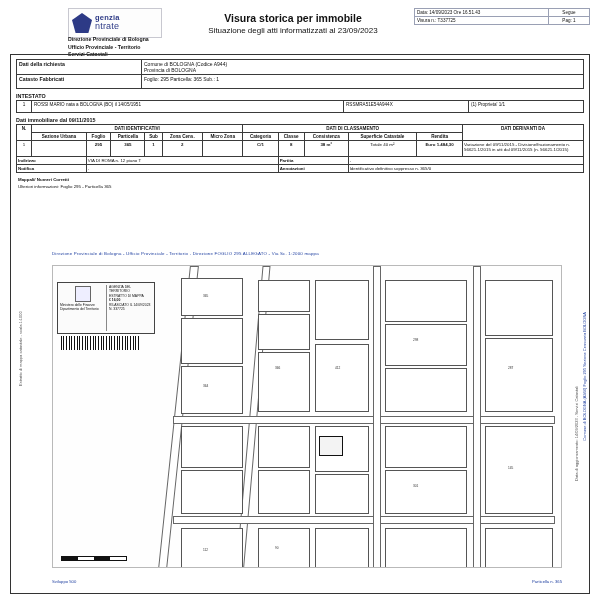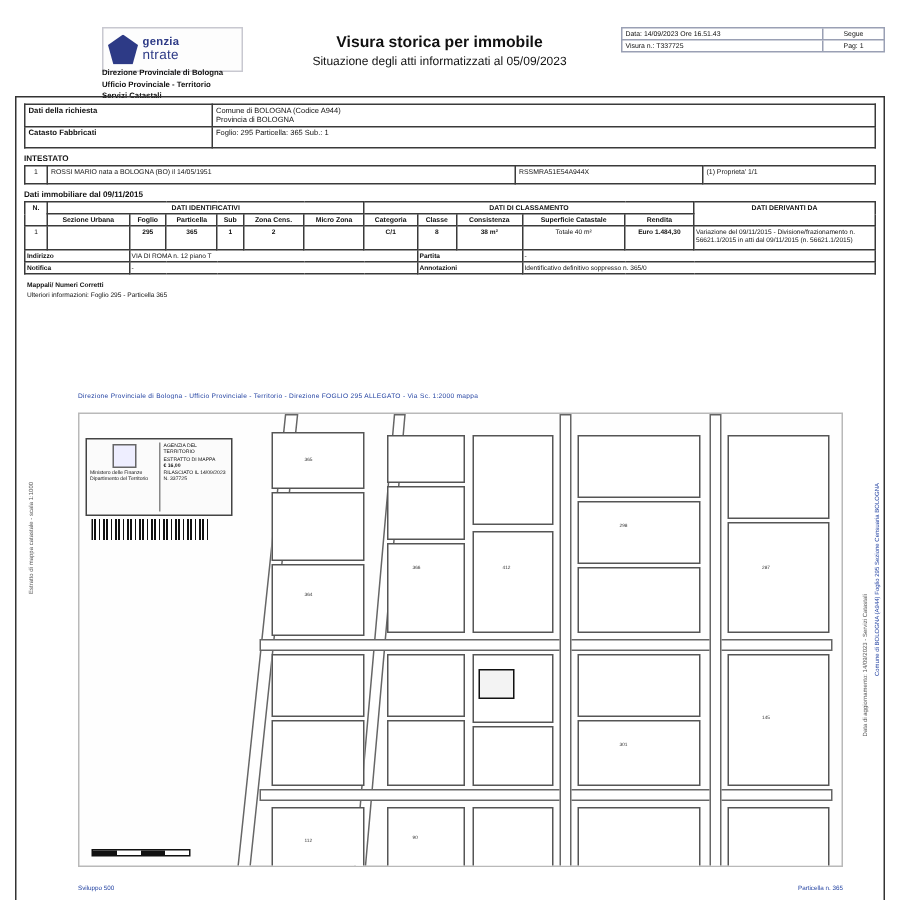--- a/index.html
+++ b/index.html
@@ -14,21 +14,20 @@
     position:relative;
     width:600px;height:600px;
     box-sizing:border-box;
     padding:6px 10px;
   }
 
   
   .hdr{
     position:relative;
     height:44px;
-    margin-top:10px;
   }
   .logo{
     position:absolute;left:58px;top:2px;
     width:92px;height:28px;
     border:1px solid #c8c8d0;
     background:#fdfdfd;
     display:flex;align-items:center;
   }
   .logo .mark{
     width:20px;height:20px;margin-left:3px;
@@ -192,21 +191,21 @@
     <div class="logo">
       <div class="mark"></div>
       <div class="wordmark">
         <div class="w1">genzia</div>
         <div class="w2">ntrate</div>
       </div>
     </div>
 
     <div class="title">
       <div class="t1">Visura storica per immobile</div>
-      <div class="t2">Situazione degli atti informatizzati al 05/09/2023</div>
+      <div class="t2">Situazione degli atti informatizzati al 23/09/2023</div>
     </div>
 
     <div class="hdr-right">
       <div class="row">
         <div class="c w-big">Data: 14/09/2023 Ore 16.51.43</div>
         <div class="c w-sm">Segue</div>
       </div>
       <div class="row">
         <div class="c w-big">Visura n.: T337725</div>
         <div class="c w-sm">Pag: 1</div>

